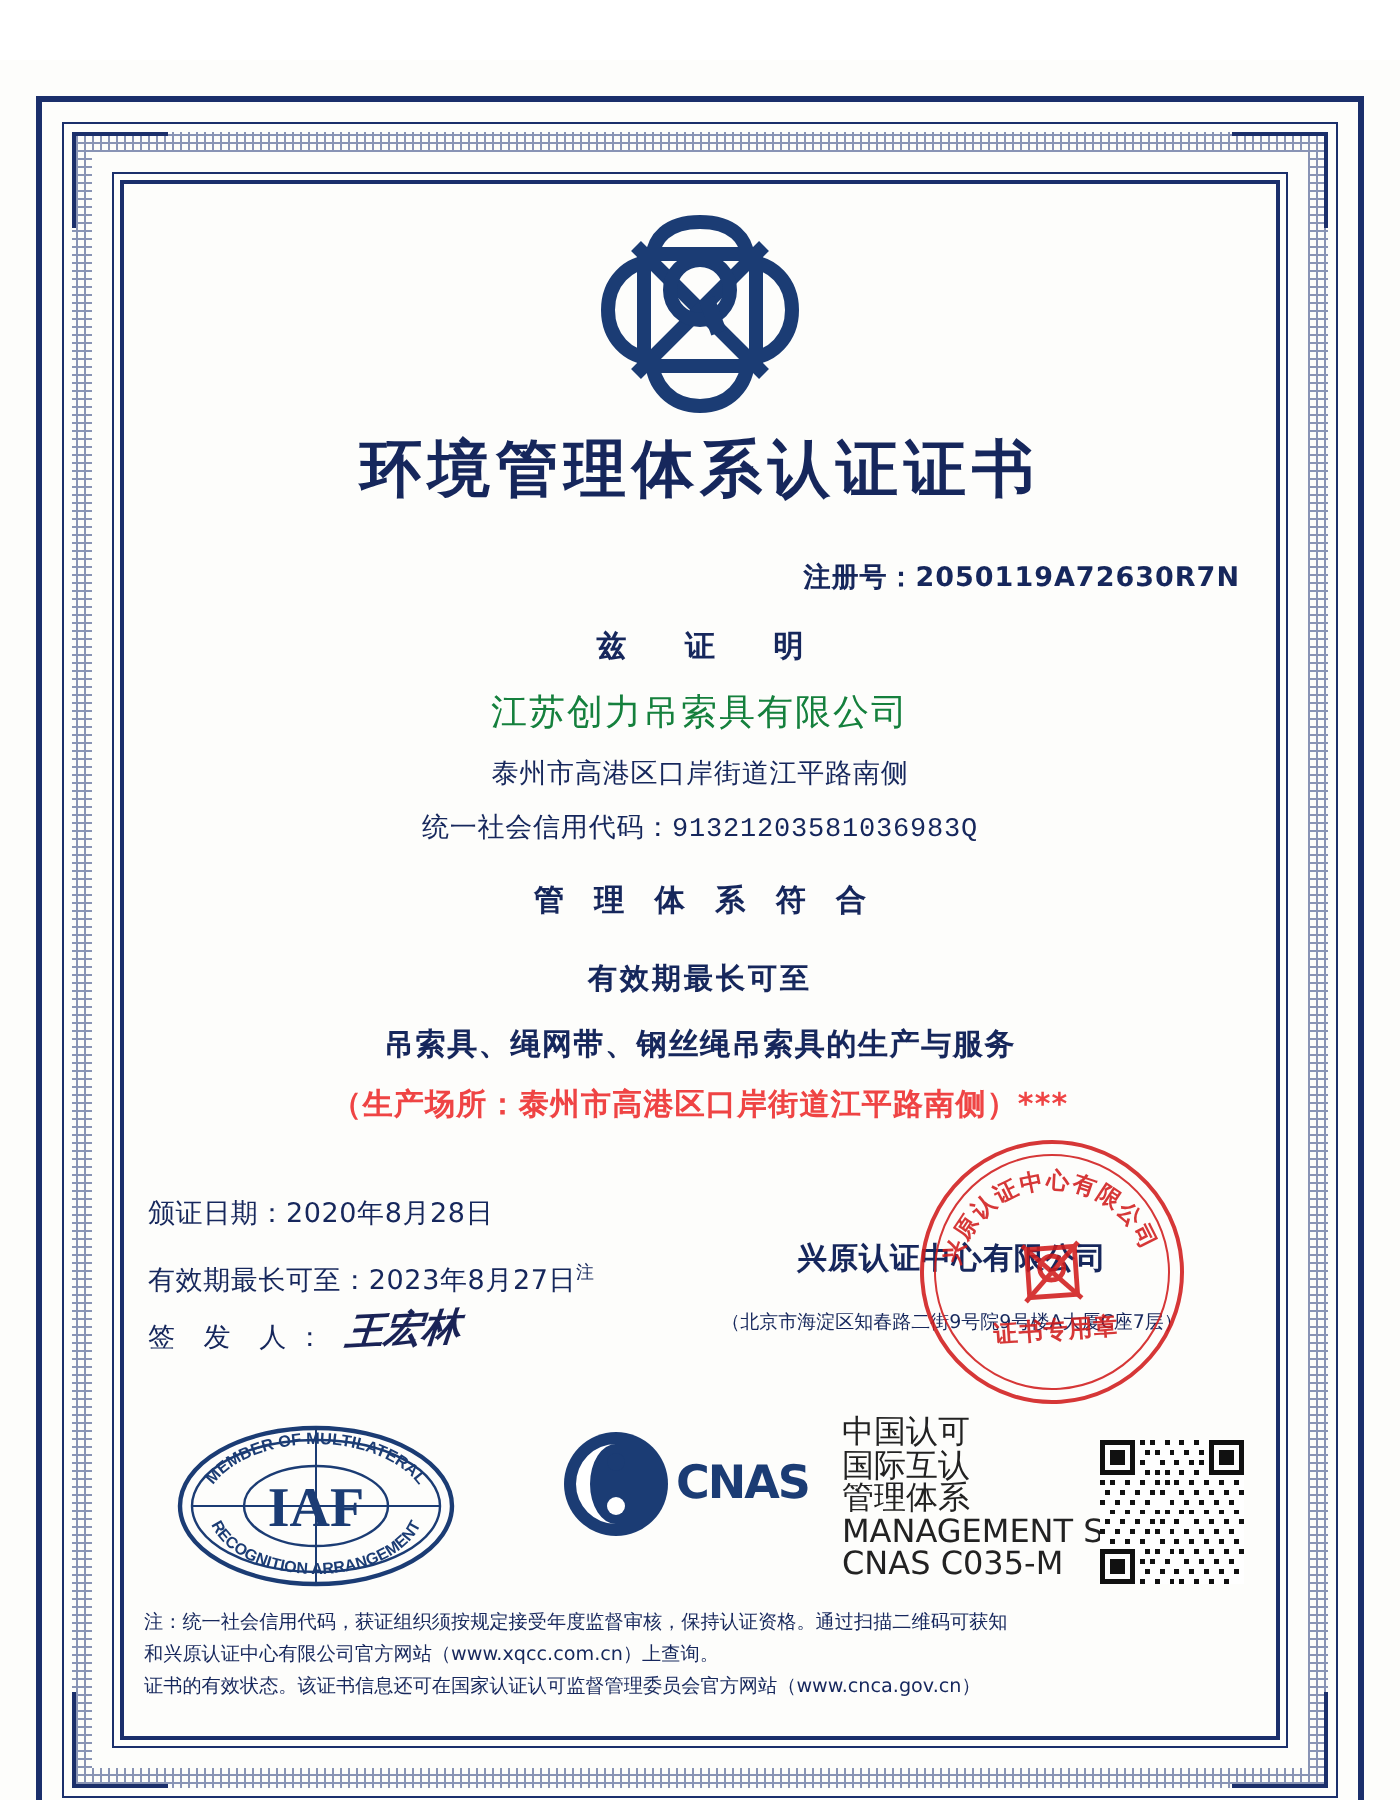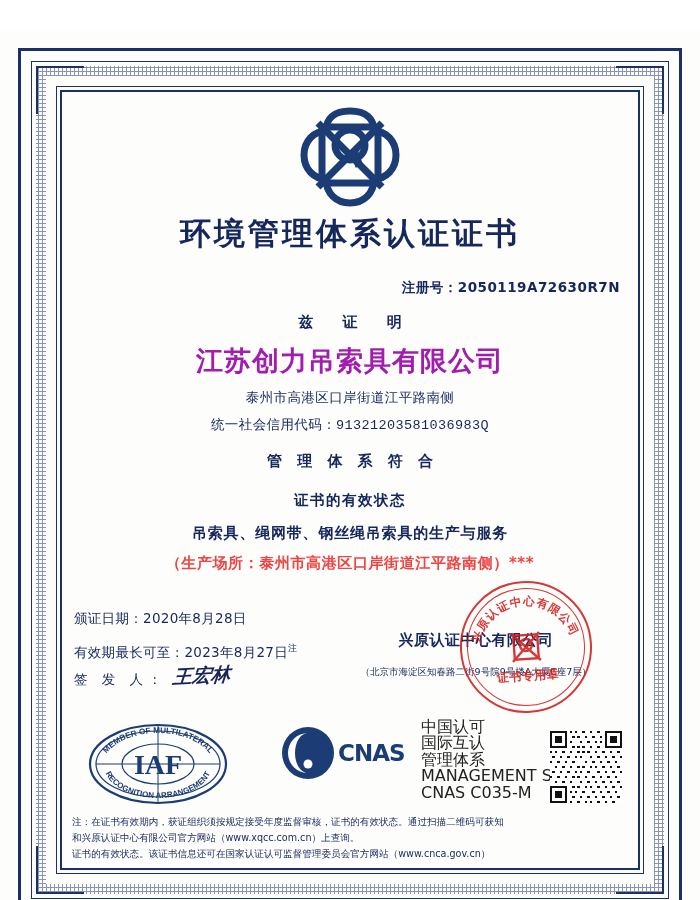--- a/index.html
+++ b/index.html
@@ -114,23 +114,23 @@
     font-size: 15px;
     letter-spacing: 12px;
     color: #16275c;
     font-family: "DejaVu Sans", sans-serif;
     font-weight: bold;
     text-indent: 12px;
   }
 
   .company {
     margin-top: 11px;
-    font-size: 27px;
-    font-weight: bold;
-    color: #a21caf;
+    font-size: 18px;
+    font-weight: normal;
+    color: #15803d;
     letter-spacing: 1px;
     font-family: "DejaVu Sans", sans-serif;
   }
 
   .addr {
     margin-top: 10px;
     font-size: 13.5px;
     color: #16275c;
     font-family: "DejaVu Sans", sans-serif;
     letter-spacing: .4px;
@@ -395,21 +395,21 @@
       <span>注册号：</span><span>2050119A72630R7N</span>
     </div>
 
     <div class="hereby">兹  证  明</div>
     <div class="company">江苏创力吊索具有限公司</div>
     <div class="addr">泰州市高港区口岸街道江平路南侧</div>
     <div class="credit">统一社会信用代码：91321203581036983Q</div>
 
     <div class="conform">管 理 体 系 符 合</div>
 
-    <div class="scope-label">证书的有效状态</div>
+    <div class="scope-label">有效期最长可至</div>
     <div class="scope-line1">吊索具、绳网带、钢丝绳吊索具的生产与服务</div>
     <div class="scope-line2">（生产场所：泰州市高港区口岸街道江平路南侧）***</div>
 
     <div class="midsection">
       <div class="dates">
         <div>
           <span>颁证日期：</span><span>2020年8月28日</span>
         </div>
         <div>
           <span>有效期最长可至：</span><span>2023年8月27日</span><span class="sup">注</span>
@@ -512,19 +512,19 @@
           <path d="M2 20h1v1H2zM5 20h1v1H5zM8 20h1v1H8zM12 20h1v1h-1zM15 20h1v1h-1zM18 20h1v1h-1zM21 20h1v1h-1zM24 20h1v1h-1zM27 20h1v1h-1z"></path>
           <path d="M9 22h1v1H9zM11 22h1v1h-1zM14 22h1v1h-1zM16 22h1v1h-1zM19 22h1v1h-1zM22 22h1v1h-1zM25 22h1v1h-1zM28 22h1v1h-1z"></path>
           <path d="M8 24h1v1H8zM10 24h1v1h-1zM13 24h1v1h-1zM17 24h1v1h-1zM20 24h1v1h-1zM23 24h1v1h-1zM26 24h1v1h-1z"></path>
           <path d="M9 26h1v1H9zM12 26h1v1h-1zM15 26h1v1h-1zM18 26h1v1h-1zM21 26h1v1h-1zM24 26h1v1h-1zM27 26h1v1h-1z"></path>
           <path d="M8 28h1v1H8zM11 28h1v1h-1zM14 28h1v1h-1zM16 28h1v1h-1zM19 28h1v1h-1zM22 28h1v1h-1zM25 28h1v1h-1z"></path>
         </g>
       </svg>
     </div>
 
     <div class="footnote">
-      <div>注：在证书有效期内，获证组织须按规定接受年度监督审核，证书的有效状态。通过扫描二维码可获知</div>
+      <div>注：统一社会信用代码，获证组织须按规定接受年度监督审核，保持认证资格。通过扫描二维码可获知</div>
       <div>和兴原认证中心有限公司官方网站（www.xqcc.com.cn）上查询。</div>
       <div>证书的有效状态。该证书信息还可在国家认证认可监督管理委员会官方网站（www.cnca.gov.cn）</div>
     </div>
 
   </div>
 </div>
 
 </body></html>

